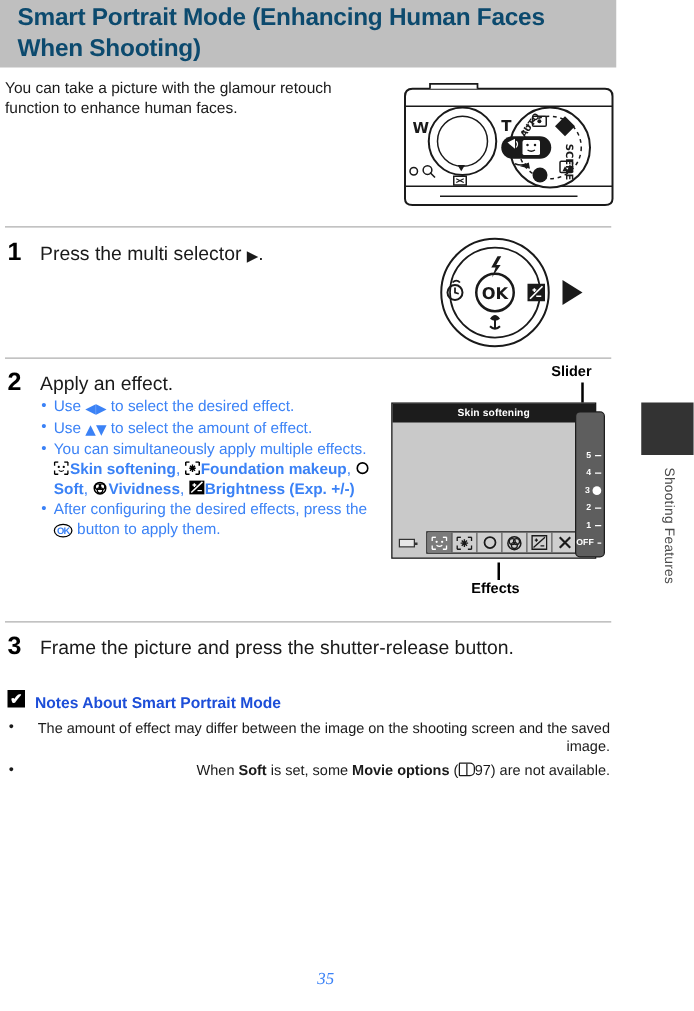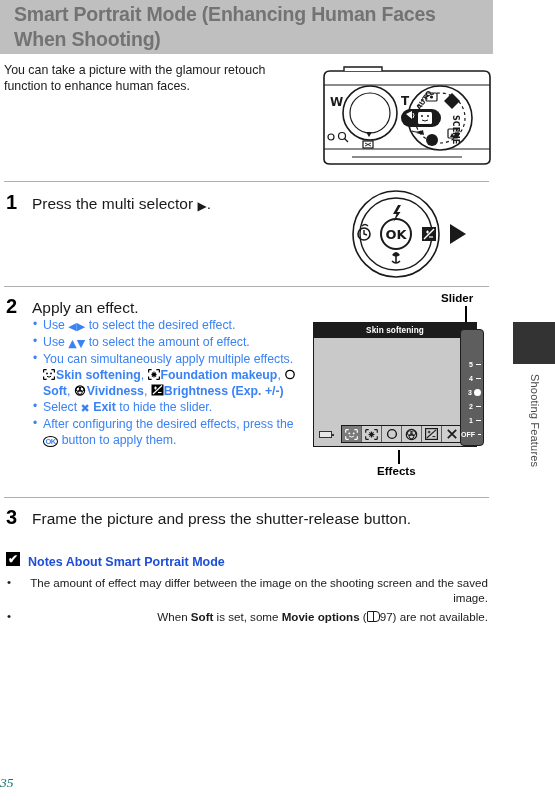--- a/index.html
+++ b/index.html
@@ -27,21 +27,21 @@
   }
   .header-title {
     position: absolute;
     left: 14px;
     top: 2px;
     width: 465px;
     font-size: 19.5px;
     font-weight: bold;
     line-height: 25px;
     letter-spacing: -0.2px;
-    color: #737373;
+    color: #0c4a6e;
   }
 
   
   .side-tab {
     position: absolute;
     left: 513px;
     top: 322px;
     width: 42px;
     height: 42px;
     background: #333333;
@@ -58,25 +58,25 @@
     white-space: nowrap;
     letter-spacing: 0.2px;
   }
 
   
   .page-number {
     position: absolute;
     left: 0;
     top: 775px;
     width: 521px;
-    text-align: left;
+    text-align: center;
     font-size: 13.5px;
     font-style: italic;
     font-family: "Liberation Serif", serif;
-    color: #0f766e;
+    color: #3b82f6;
   }
 
   
   .intro-text {
     position: absolute;
     left: 4px;
     top: 62px;
     width: 300px;
     font-size: 12.4px;
     line-height: 16px;
@@ -494,23 +494,20 @@
     </span><span class="bold">Vividness</span><span>, </span><span class="ebox">
       <svg width="13" height="12" viewBox="0 0 13 12" xmlns="http://www.w3.org/2000/svg">
         <rect x="0.5" y="0.5" width="12" height="11" fill="#000"></rect>
         <path d="M2 10 L11 1.5" stroke="#fff" stroke-width="1.2"></path>
         <path d="M3 4 h3 M4.5 2.5 v3" stroke="#fff" stroke-width="1.1"></path>
         <path d="M7 8.5 h3.5" stroke="#fff" stroke-width="1.1"></path>
       </svg>
     </span><span class="bold">Brightness (Exp. +/-)</span>
   </li>
   <li>
-    <span>Select </span><span class="gl bold">✖</span> <span class="bold">Exit</span><span> to hide the slider.</span>
-  </li>
-  <li>
     <span>After configuring the desired effects, press the </span><span class="ok-badge">OK</span><span> button to apply them.</span>
   </li>
 </ul>
 
 <div class="callout-label" style="left:441px; top:291px;">Slider</div>
 <div class="leader" style="left:465px; top:306px; width:1.6px; height:18px;"></div>
 
 <div class="lcd-wrap">
   <div class="lcd-frame">
     <div class="lcd-titlebar">Skin softening</div>

